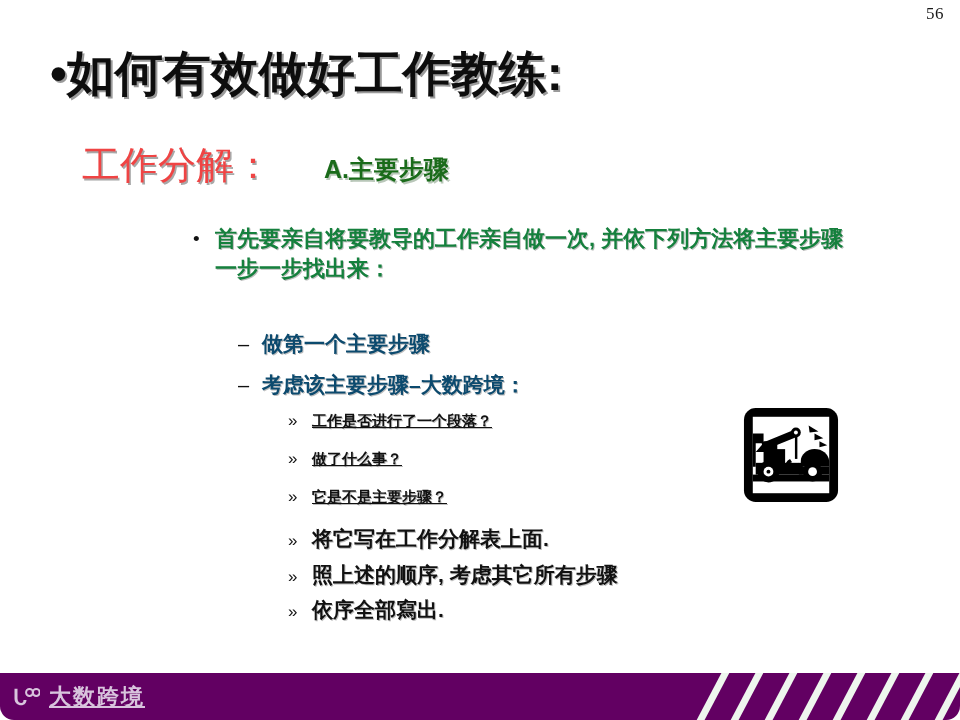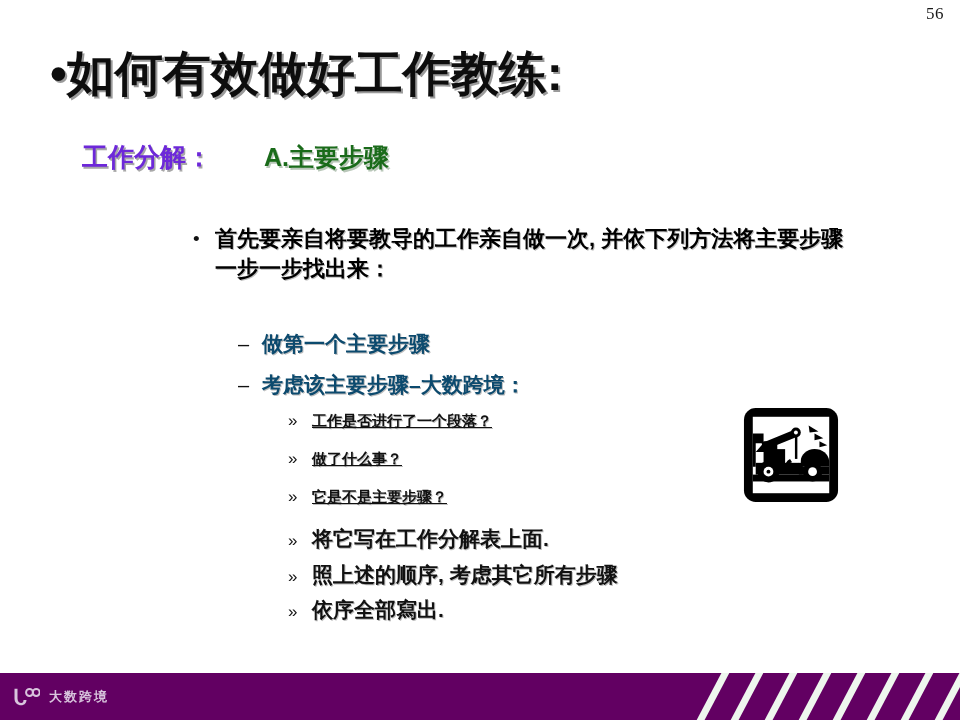--- a/index.html
+++ b/index.html
@@ -9,20 +9,21 @@
   }
   body {
     font-family: "Liberation Sans", "DejaVu Sans", sans-serif;
   }
   .slide {
     position: relative;
     width: 960px;
     height: 720px;
     background: #ffffff;
     overflow: hidden;
+    border-radius: 14px;
   }
 
   
   .page-number {
     position: absolute;
     top: 4px;
     right: 16px;
     font-family: "Liberation Serif", "DejaVu Serif", serif;
     font-size: 17px;
     color: #1a1a1a;
@@ -45,23 +46,23 @@
   
   .subtitle-row {
     position: absolute;
     left: 82px;
     top: 140px;
     display: flex;
     align-items: baseline;
     white-space: nowrap;
   }
   .subtitle-main {
-    font-size: 26px;
-    font-weight: bold;
-    color: #6d28d9;
+    font-size: 38px;
+    font-weight: normal;
+    color: #ef4444;
     text-shadow: 1.5px 1.5px 0px #a8a8a8;
   }
   .subtitle-accent {
     margin-left: 52px;
     font-size: 25px;
     font-weight: bold;
     color: #1a6b1a;
     text-shadow: 1.5px 1.5px 0px #b9c7b9;
   }
 
@@ -77,21 +78,21 @@
   .lvl1 .marker {
     font-size: 19px;
     line-height: 30px;
     color: #111;
     width: 22px;
     flex: 0 0 22px;
   }
   .lvl1 .body {
     font-size: 22px;
     font-weight: bold;
-    color: #000000;
+    color: #15803d;
     line-height: 30px;
     text-shadow: 1px 1px 0px #bdbdbd;
   }
 
   
   .lvl2 {
     position: absolute;
     left: 238px;
     display: flex;
     align-items: baseline;
@@ -173,24 +174,25 @@
     transform: translateY(-50%);
     display: flex;
     align-items: center;
     gap: 9px;
   }
   .brand-mark {
     width: 30px;
     height: 22px;
   }
   .brand-name {
-    font-size: 13px;
+    font-size: 22px;
     font-weight: bold;
     color: #d8c4dd;
     letter-spacing: 2px;
+    text-decoration: underline;
   }
 </style>
 </head>
 <body>
 
 <div class="slide">
 
   <div class="page-number">56</div>
 
   <div class="title">•如何有效做好工作教练:</div>

